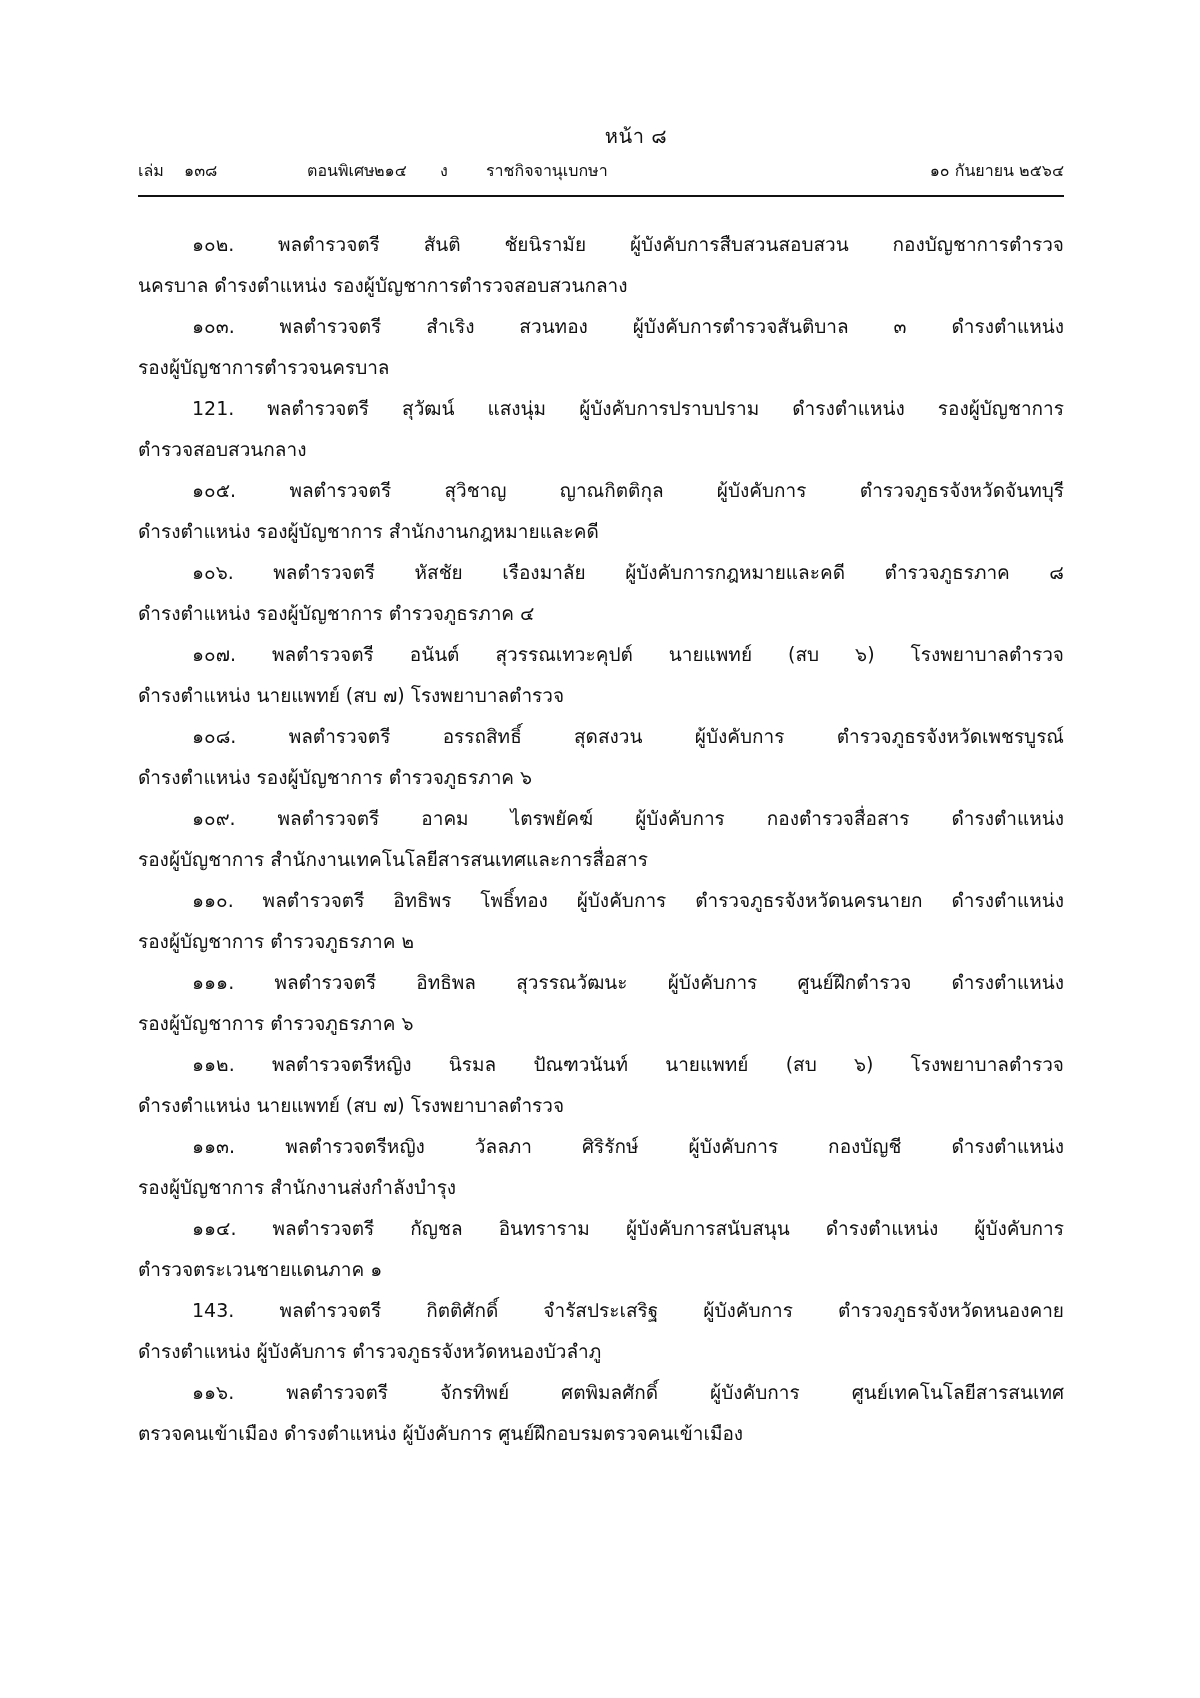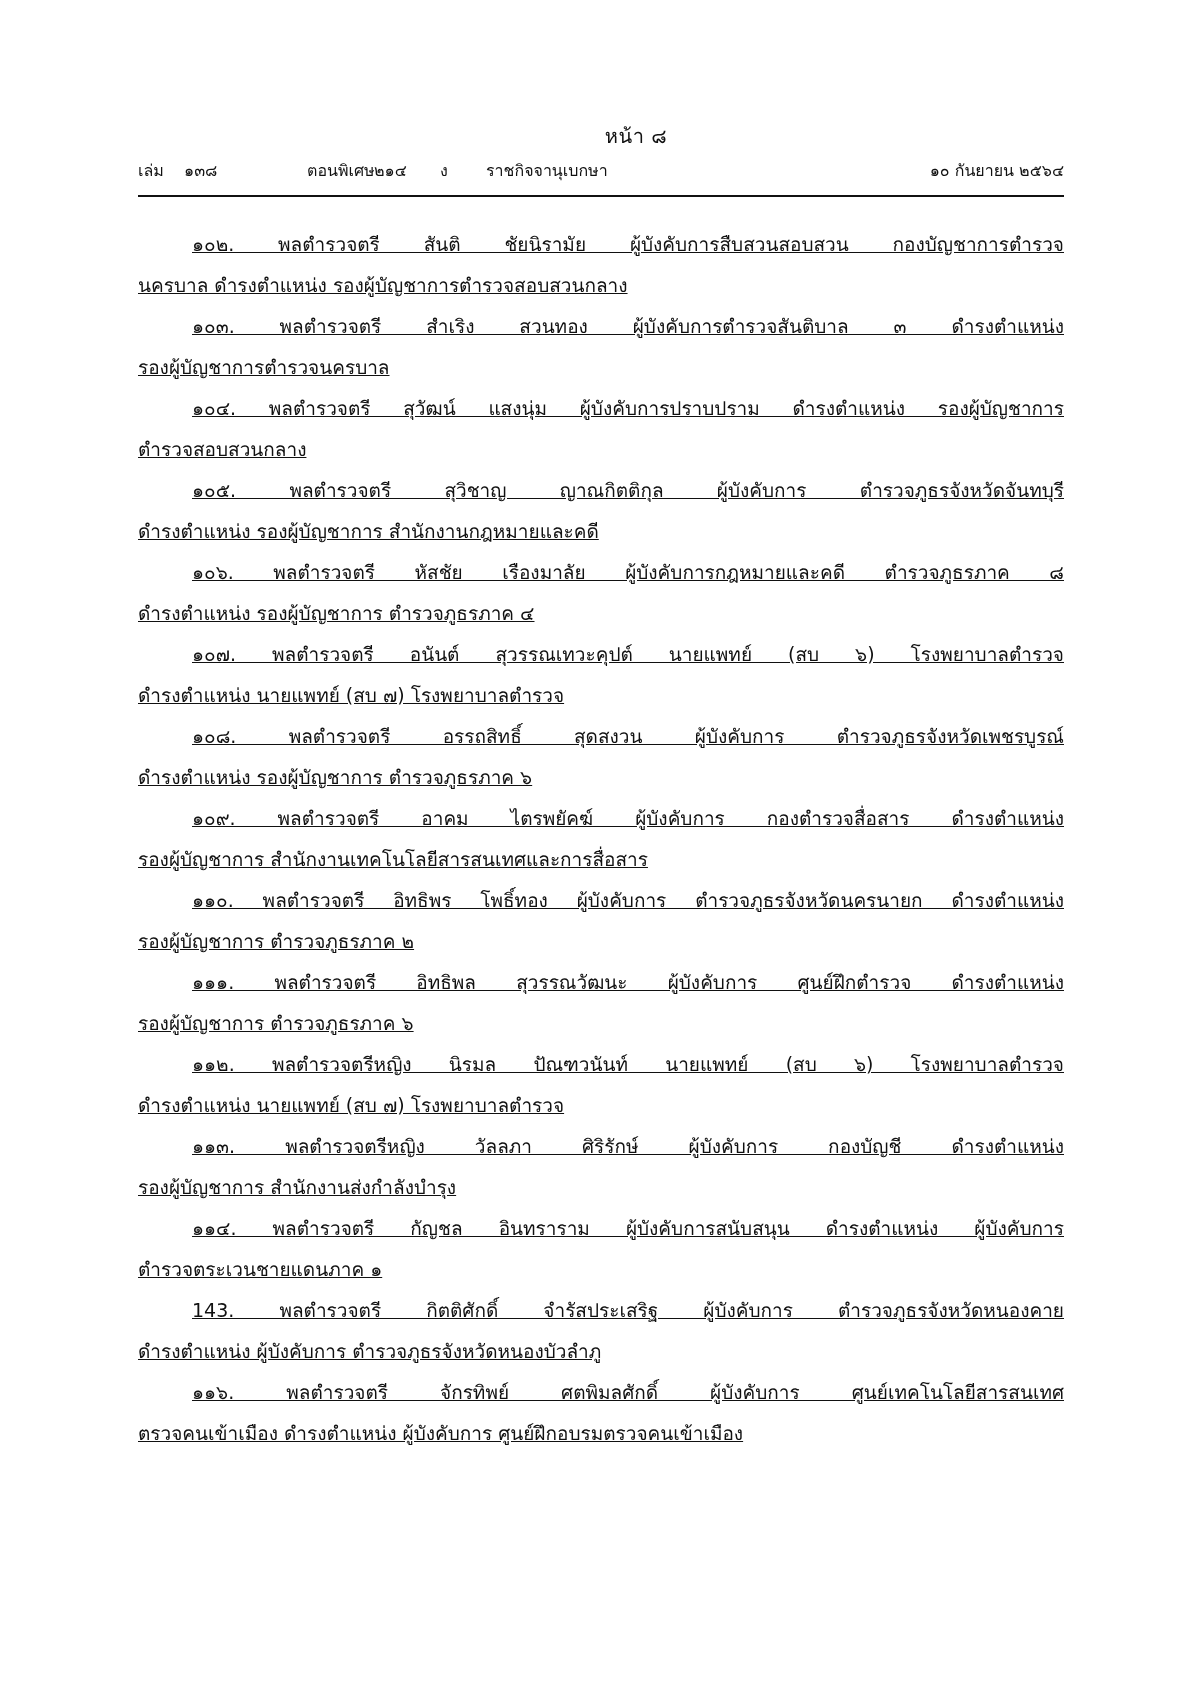--- a/index.html
+++ b/index.html
@@ -51,21 +51,20 @@
     left: 138px;
     width: 926px;
     height: 2px;
     background: #111111;
   }
   .content {
     position: absolute;
     top: 224px;
     left: 138px;
     width: 926px;
-    text-decoration: underline;
   }
   .entry {
     font-size: 19px;
     line-height: 41px;
     text-align: justify;
     text-align-last: left;
     margin: 0;
   }
   .entry .first-line {
     display: block;
@@ -101,21 +100,21 @@
 <div class="content">
   <p class="entry">
     <span class="first-line">๑๐๒. พลตำรวจตรี สันติ  ชัยนิรามัย  ผู้บังคับการสืบสวนสอบสวน  กองบัญชาการตำรวจ</span>
     <span class="second-line">นครบาล  ดำรงตำแหน่ง  รองผู้บัญชาการตำรวจสอบสวนกลาง</span>
   </p>
   <p class="entry">
     <span class="first-line">๑๐๓. พลตำรวจตรี สำเริง  สวนทอง  ผู้บังคับการตำรวจสันติบาล  ๓  ดำรงตำแหน่ง</span>
     <span class="second-line">รองผู้บัญชาการตำรวจนครบาล</span>
   </p>
   <p class="entry">
-    <span class="first-line">๑๐๔. พลตำรวจตรี สุวัฒน์  แสงนุ่ม  ผู้บังคับการปราบปราม  ดำรงตำแหน่ง  รองผู้บัญชาการ</span>
+    <span class="first-line">121. พลตำรวจตรี สุวัฒน์  แสงนุ่ม  ผู้บังคับการปราบปราม  ดำรงตำแหน่ง  รองผู้บัญชาการ</span>
     <span class="second-line">ตำรวจสอบสวนกลาง</span>
   </p>
   <p class="entry">
     <span class="first-line">๑๐๕. พลตำรวจตรี สุวิชาญ  ญาณกิตติกุล  ผู้บังคับการ  ตำรวจภูธรจังหวัดจันทบุรี</span>
     <span class="second-line">ดำรงตำแหน่ง  รองผู้บัญชาการ  สำนักงานกฎหมายและคดี</span>
   </p>
   <p class="entry">
     <span class="first-line">๑๐๖. พลตำรวจตรี หัสชัย  เรืองมาลัย  ผู้บังคับการกฎหมายและคดี  ตำรวจภูธรภาค  ๘</span>
     <span class="second-line">ดำรงตำแหน่ง  รองผู้บัญชาการ  ตำรวจภูธรภาค  ๔</span>
   </p>

